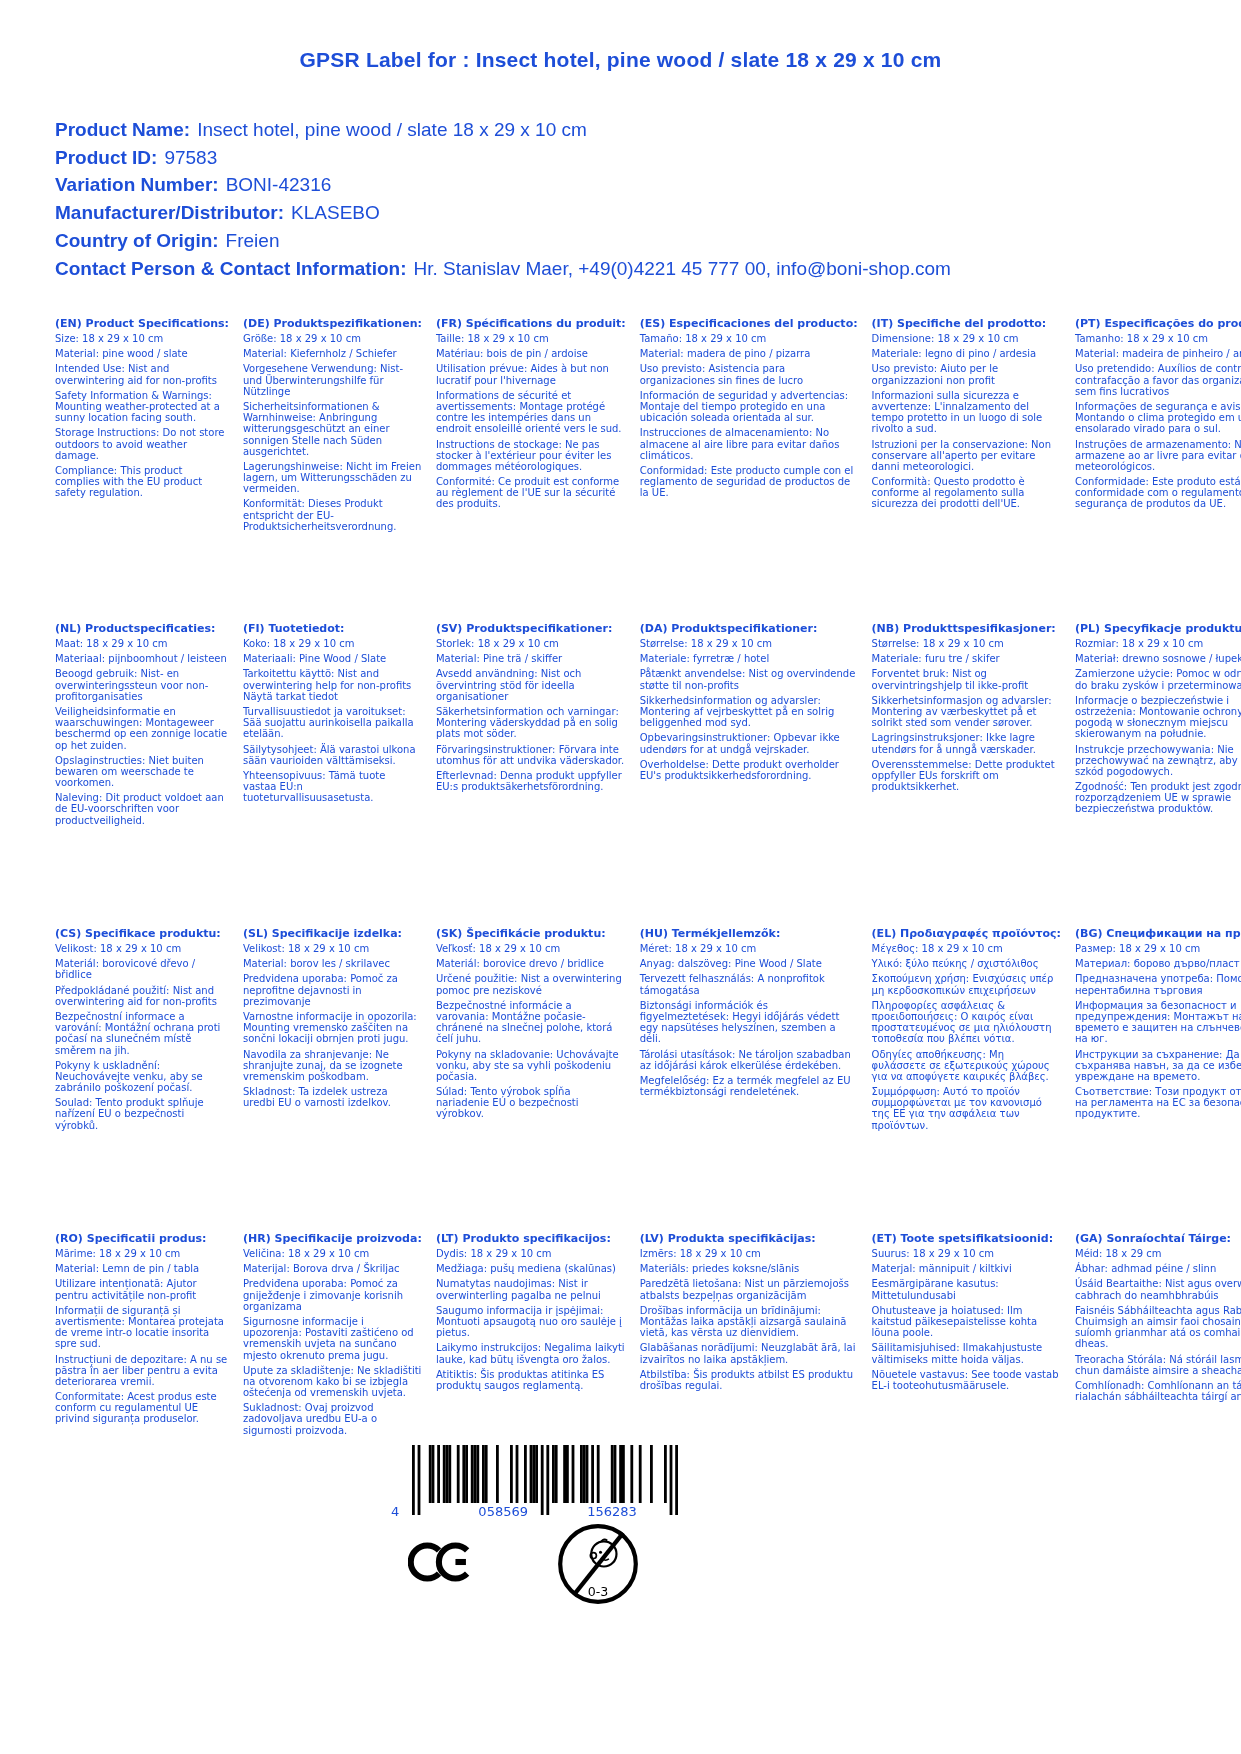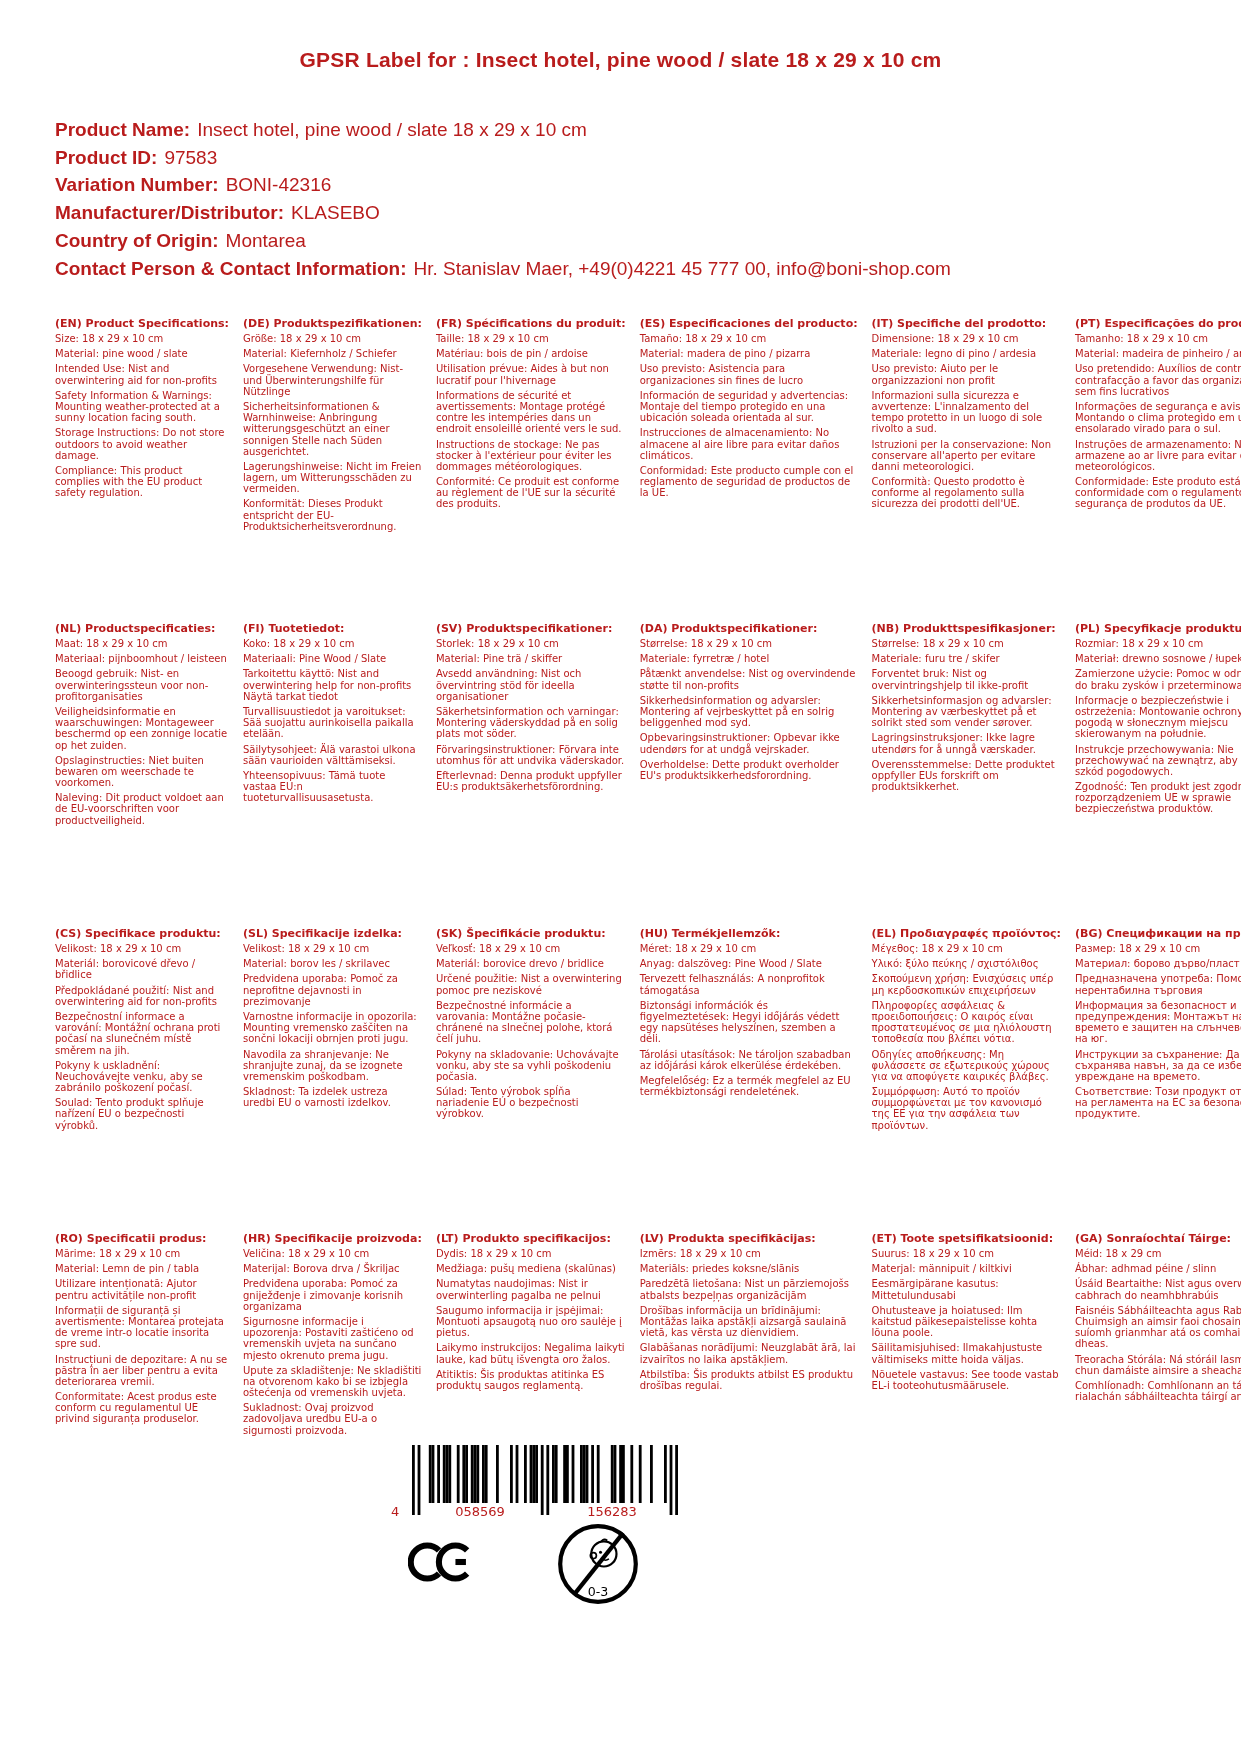--- a/index.html
+++ b/index.html
@@ -1,36 +1,36 @@
 <!DOCTYPE html>
 <html><head>
 <meta charset="utf-8">
 <style>
   html,body{margin:0;padding:0;background:#fff;}
-  .page{position:relative;width:1241px;height:1754px;background:#ffffff;color:#b91c1c;overflow:hidden;}
+  .page{position:relative;width:1241px;height:1754px;background:#ffffff;color:#1d4ed8;overflow:hidden;}
 
   .title{position:absolute;top:48px;left:0;width:100%;text-align:center;margin:0;
          font-family:"Liberation Sans",sans-serif;font-size:21px;font-weight:bold;letter-spacing:.2px;}
 
   .info{position:absolute;left:55px;top:116px;font-family:"Liberation Sans",sans-serif;
         font-size:19px;line-height:1.46;}
   .info-row{white-space:nowrap;}
   .info-label{font-weight:bold;margin-right:7px;}
 
   .grid{position:absolute;left:55px;top:308px;width:1152px;display:grid;
         grid-template-columns:repeat(6,1fr);column-gap:14px;grid-auto-rows:305px;
         font-family:"DejaVu Sans",sans-serif;margin-top:9px;}
   .spec-block{overflow:visible;}
   .spec-heading{font-size:11px;font-weight:bold;margin:0 0 3px 0;white-space:nowrap;}
   .spec-line{font-size:10px;line-height:1.12;margin:0 0 4px 0;}
 
   .bars{position:absolute;left:412px;top:1445px;}
   .bc-digit{position:absolute;font-family:"DejaVu Sans",sans-serif;font-size:13px;top:1504px;}
   .bc-lead{left:391px;}
-  .bc-left{left:432px;width:96px;text-align:center;}
+  .bc-left{left:432px;width:96px;text-align:right;}
   .bc-right{left:564px;width:96px;text-align:center;}
 
   .ce{position:absolute;left:408px;top:1538px;}
   .age{position:absolute;left:556px;top:1522px;}
 </style>
 </head>
 <body>
 
 <div class="page">
 
@@ -38,21 +38,21 @@
 
   <div class="info" id="info">
   <div class="info-row"><span class="info-label">Product Name:</span><span class="info-value">Insect hotel, pine wood / slate 18 x 29 x 10 cm</span></div>
 
   <div class="info-row"><span class="info-label">Product ID:</span><span class="info-value">97583</span></div>
 
   <div class="info-row"><span class="info-label">Variation Number:</span><span class="info-value">BONI-42316</span></div>
 
   <div class="info-row"><span class="info-label">Manufacturer/Distributor:</span><span class="info-value">KLASEBO</span></div>
 
-  <div class="info-row"><span class="info-label">Country of Origin:</span><span class="info-value">Montarea</span></div>
+  <div class="info-row"><span class="info-label">Country of Origin:</span><span class="info-value">Freien</span></div>
 
   <div class="info-row"><span class="info-label">Contact Person &amp; Contact Information:</span><span class="info-value">Hr. Stanislav Maer, +49(0)4221 45 777 00, info@boni-shop.com</span></div>
 </div>
 
   <div class="grid" id="grid">
   <div class="spec-block">
     <p class="spec-heading">(EN) Product Specifications:</p>
     <div class="spec-body">
           <p class="spec-line">Size: 18 x 29 x 10 cm</p>
           <p class="spec-line">Material: pine wood / slate</p>

